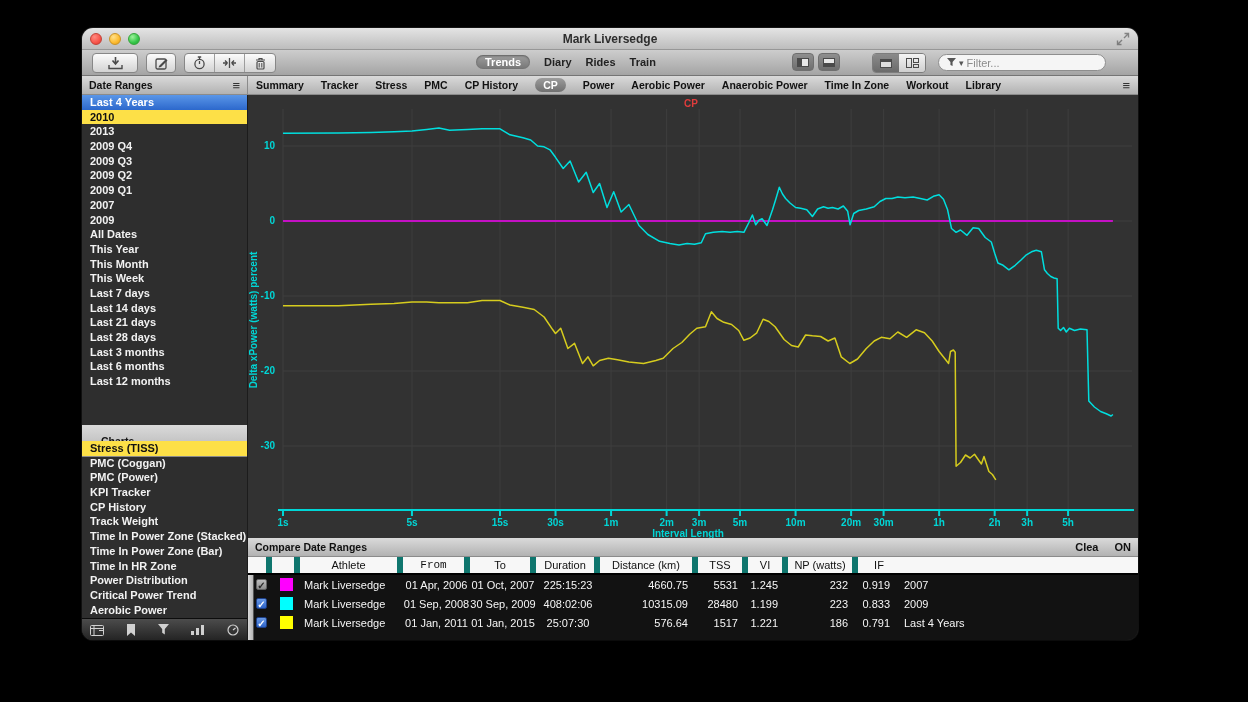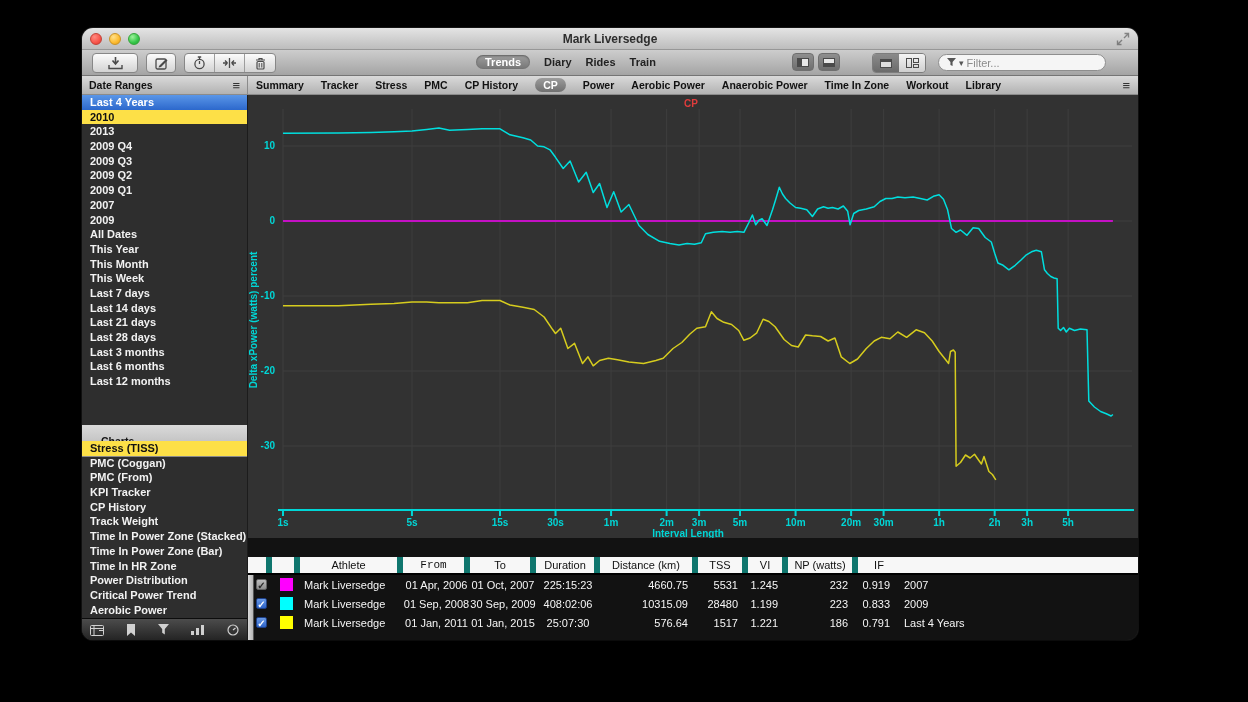--- a/index.html
+++ b/index.html
@@ -254,21 +254,21 @@
         <div class="slist-item">Last 3 months</div>
         <div class="slist-item">Last 6 months</div>
         <div class="slist-item">Last 12 months</div>
       </div>
     <div class="panehead charts-head">
       <span>Charts</span>
     </div>
     <div class="clist" id="clist">
         <div class="slist-item sel-gray">Stress (TISS)</div>
         <div class="slist-item">PMC (Coggan)</div>
-        <div class="slist-item">PMC (From)</div>
+        <div class="slist-item">PMC (Power)</div>
         <div class="slist-item">KPI Tracker</div>
         <div class="slist-item">CP History</div>
         <div class="slist-item">Track Weight</div>
         <div class="slist-item">Time In Power Zone (Stacked)</div>
         <div class="slist-item">Time In Power Zone (Bar)</div>
         <div class="slist-item">Time In HR Zone</div>
         <div class="slist-item">Power Distribution</div>
         <div class="slist-item">Critical Power Trend</div>
         <div class="slist-item">Aerobic Power</div>
       </div>
@@ -356,20 +356,27 @@
         <polyline points="35.0,126.0 864.9,126.0" fill="none" stroke="#c410c4" stroke-width="2" stroke-linejoin="round"></polyline>
         <polyline points="35.0,38.3 90.5,37.9 123.0,37.5 146.1,36.8 164.0,36.0 178.6,34.5 190.9,33.0 201.6,35.3 219.5,34.5 234.1,33.8 252.0,33.8 262.0,39.8 275.0,42.8 282.7,45.0 289.6,51.0 296.1,51.8 302.0,54.8 307.5,62.3 315.2,73.5 322.1,66.0 330.6,87.0 338.2,77.3 345.2,97.5 351.6,88.5 359.0,112.5 365.7,96.8 373.1,117.0 380.9,109.5 391.0,130.5 399.9,139.5 411.6,146.3 421.9,148.5 431.0,150.0 439.1,148.5 446.5,149.3 453.3,147.8 457.5,138.8 465.3,137.3 474.1,136.5 482.1,137.3 489.3,136.5 495.9,137.3 500.9,127.5 504.4,120.0 507.7,129.8 511.0,125.3 514.1,123.8 519.0,130.5 524.5,114.8 528.0,103.5 531.3,92.3 534.5,99.0 537.6,103.5 542.0,108.0 547.6,112.5 552.7,113.3 558.8,114.8 564.4,121.5 569.6,114.0 575.5,111.8 580.1,113.3 584.4,112.5 590.1,114.0 595.4,111.0 599.7,116.3 602.1,129.8 605.7,118.5 610.7,115.5 618.3,114.0 626.2,111.8 632.0,106.5 637.8,103.5 644.0,103.5 649.8,102.0 657.0,102.8 665.1,102.0 672.4,103.5 679.2,105.0 685.4,101.3 691.1,99.8 695.5,104.3 699.6,114.8 703.5,133.5 708.1,137.3 712.5,135.0 719.0,140.3 725.1,132.8 730.7,133.5 737.2,142.5 743.3,147.0 746.7,158.3 749.9,168.0 755.1,170.3 760.9,174.8 767.2,170.3 773.0,165.0 778.4,159.8 783.5,156.8 788.3,155.3 793.4,156.8 796.5,174.8 799.4,178.5 802.8,181.5 806.0,183.0 809.1,183.8 810.2,233.3 812.6,235.5 815.5,232.5 818.3,237.0 821.4,233.3 826.5,235.5 832.4,234.0 839.0,234.8 840.8,306.0 846.4,312.0 852.6,316.5 858.3,318.8 863.1,321.0 864.9,319.5" fill="none" stroke="#00dede" stroke-width="1.5" stroke-linejoin="round"></polyline>
         <polyline points="35.0,210.8 90.5,210.8 123.0,209.3 146.1,208.5 164.0,207.0 178.6,207.0 190.9,207.8 201.6,207.8 219.5,207.8 234.1,205.5 252.0,205.5 262.0,210.0 275.0,212.3 286.2,214.5 296.1,222.0 304.8,234.8 307.5,238.5 312.7,233.3 319.9,253.5 326.5,248.3 334.5,268.5 340.0,261.8 345.2,270.8 351.6,265.5 360.4,263.3 369.5,264.8 380.9,267.0 395.6,268.5 407.9,265.5 415.2,263.3 425.0,253.5 433.8,247.5 441.7,239.3 448.8,233.3 457.5,231.8 463.4,216.8 469.0,223.5 475.8,227.3 483.6,229.5 490.7,235.5 495.9,245.3 502.1,243.0 508.8,237.8 515.1,224.3 520.9,226.5 527.1,231.8 536.1,244.5 543.5,250.5 550.2,252.0 557.6,240.0 564.4,240.8 572.6,241.5 580.1,246.0 586.9,243.0 593.2,261.8 601.8,268.5 609.5,264.0 618.3,253.5 626.2,246.0 633.3,242.3 642.0,243.8 649.8,237.0 658.6,242.3 668.1,234.8 676.5,237.8 684.2,246.0 691.1,256.5 696.5,263.3 700.6,268.5 702.5,256.5 705.4,255.0 707.2,257.3 708.1,371.3 712.5,367.5 717.5,360.0 722.1,363.0 726.5,359.3 730.7,365.3 733.4,369.0 736.0,361.5 740.9,376.5 744.4,379.5 747.8,384.8" fill="none" stroke="#d6cc1e" stroke-width="1.5" stroke-linejoin="round"></polyline>
         <text x="443" y="12" fill="#e03c3c" text-anchor="middle" class="tick">CP</text>
         <text x="440" y="442" fill="#00d6d6" text-anchor="middle" class="tick">Interval Length</text>
         <text x="9" y="225" fill="#00d6d6" text-anchor="middle" class="tick" transform="rotate(-90 9 225)" font-size="9px">Delta  xPower (watts) percent</text>
       </svg>
   </div>
 
   <div class="compare">
+    <div class="panehead cmp-head">
+      <span>Compare Date Ranges</span>
+      <span class="cmp-actions">
+        <span>Clea</span>
+        <span>ON</span>
+      </span>
+    </div>
     <div class="cmp-table-head" id="cmphead">
         <div class="col" style="width: 24px;"></div>
         <div class="col" style="width: 28px;"></div>
         <div class="col" style="width: 103px;">Athlete</div>
         <div class="col" style="width: 67px; font-family: Liberation Mono, monospace;">From</div>
         <div class="col" style="width: 66px;">To</div>
         <div class="col" style="width: 64px;">Duration</div>
         <div class="col" style="width: 98px;">Distance (km)</div>
         <div class="col" style="width: 50px;">TSS</div>
         <div class="col" style="width: 40px;">VI</div>

